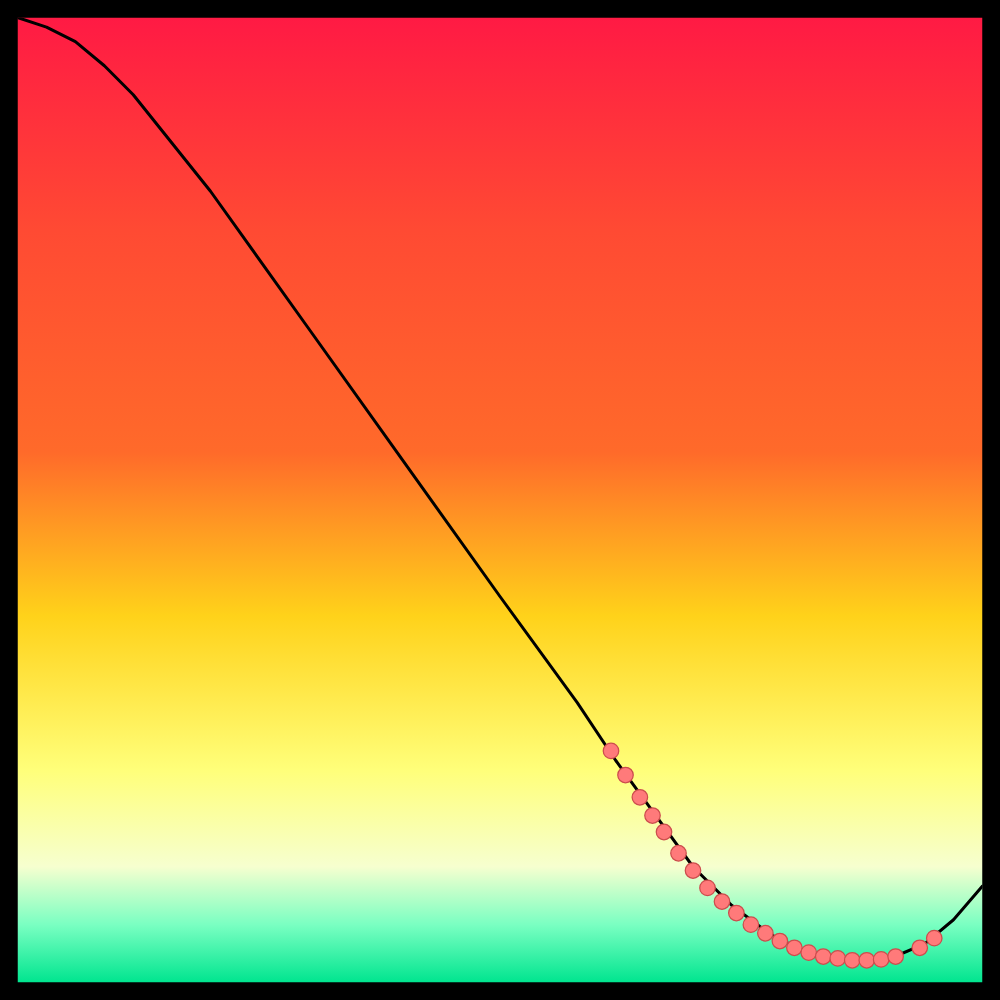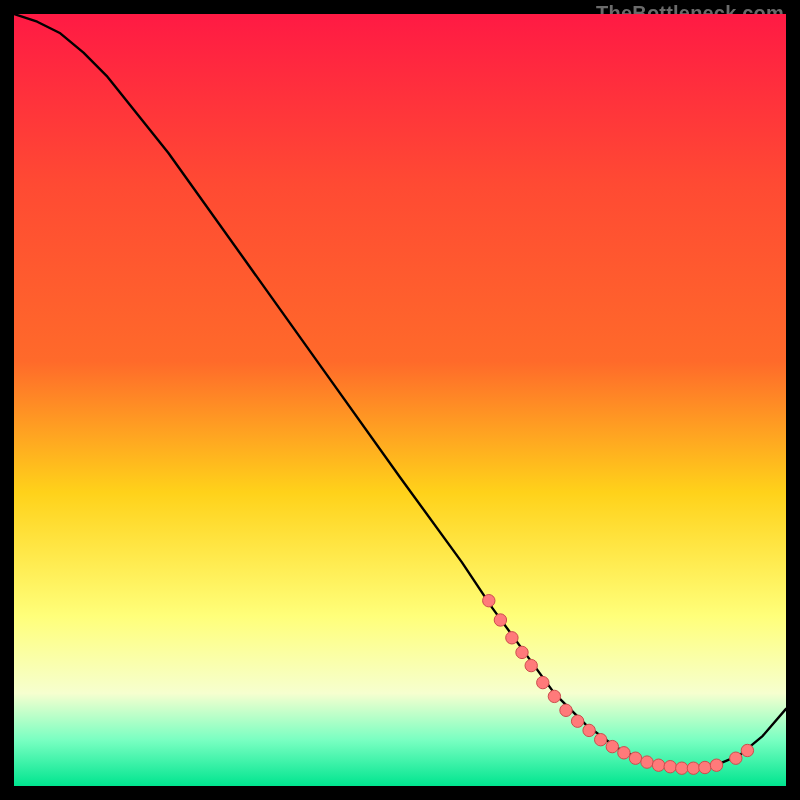--- a/index.html
+++ b/index.html
@@ -39,21 +39,20 @@
     position: absolute;
     left: 0;
     top: 0;
   }
 </style>
 </head>
 <body>
 
 <div class="frame">
 
-  <div class="watermark">TheBottleneck.com</div>
 
   <div class="plot-area">
 
     <svg id="grad-svg" width="772" height="772">
       <defs>
         <linearGradient id="bgGrad" x1="0" y1="0" x2="0" y2="1">
           <stop id="g0" offset="0%" stop-color="#ff1a44"></stop>
           <stop id="g1" offset="22%" stop-color="#ff4a33"></stop>
           <stop id="g2" offset="45%" stop-color="#ff6a2a"></stop>
           <stop id="g3" offset="62%" stop-color="#ffd21a"></stop>

